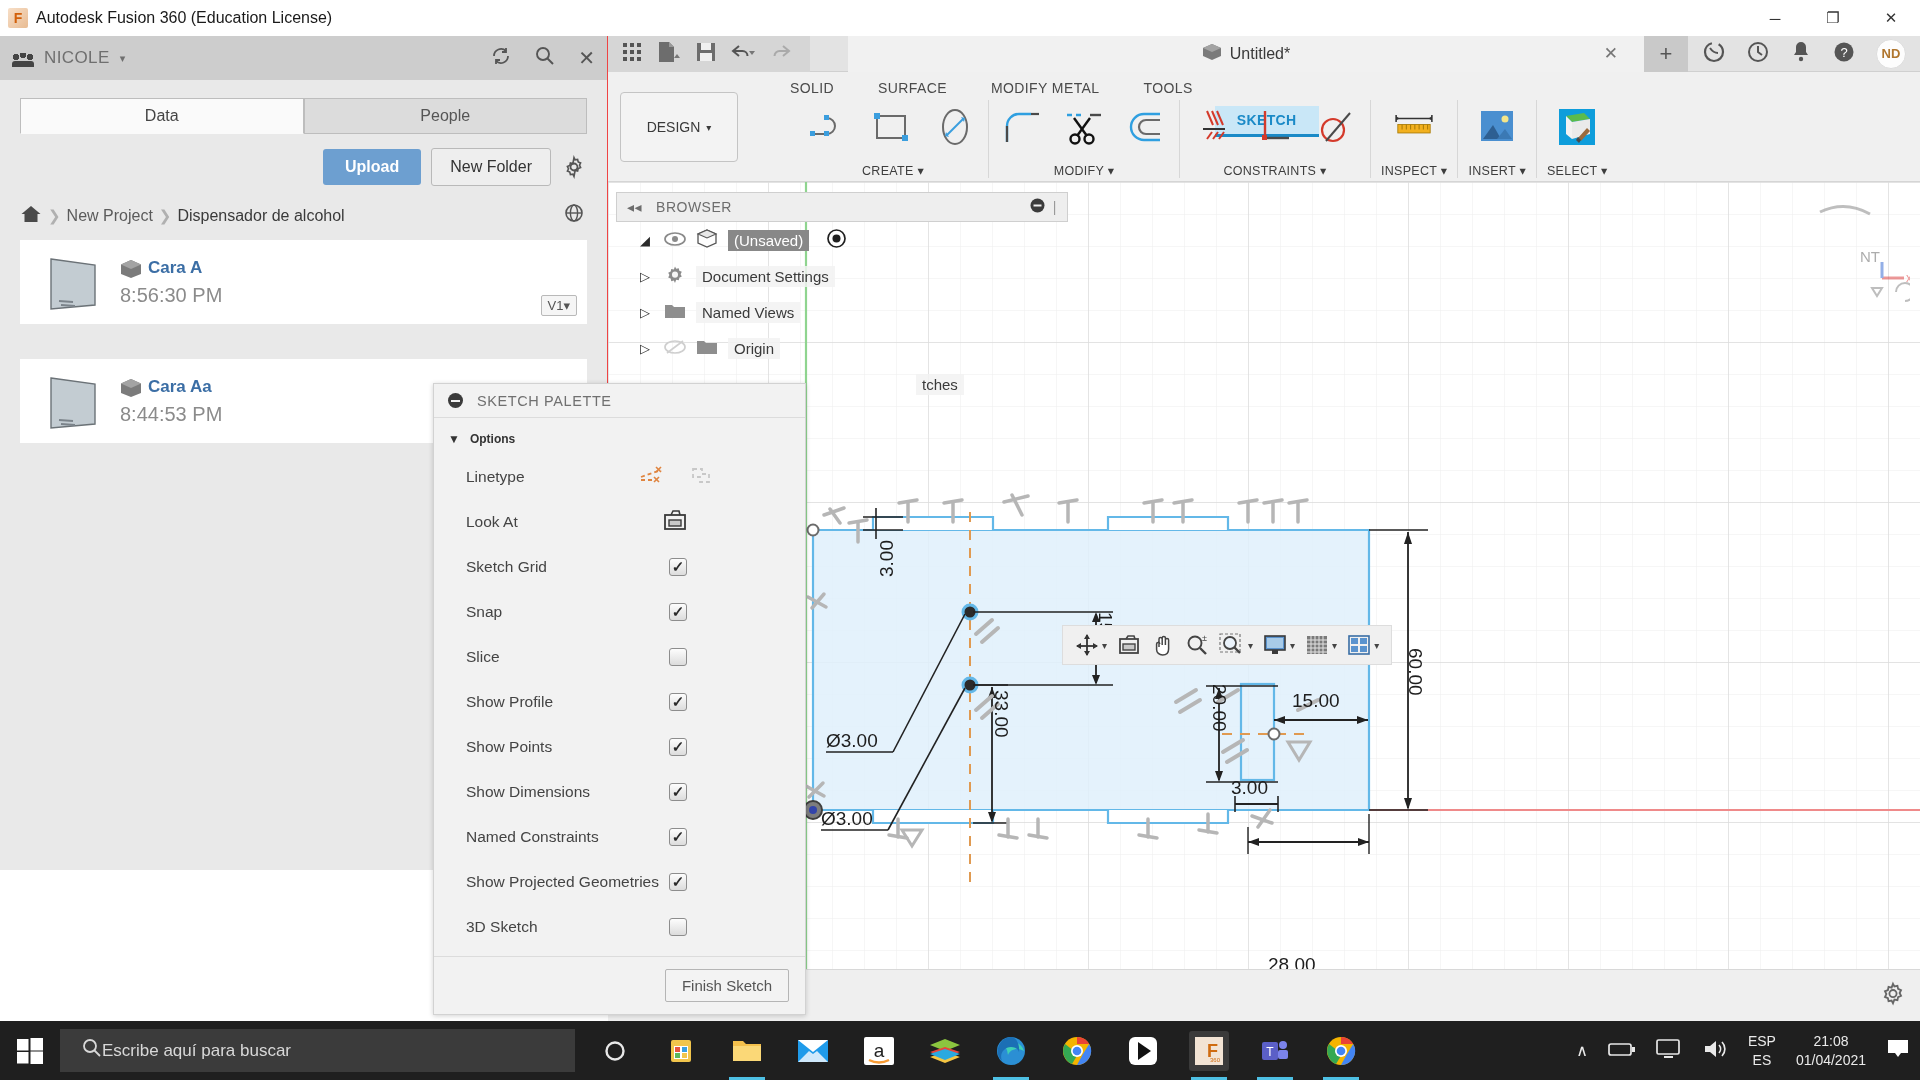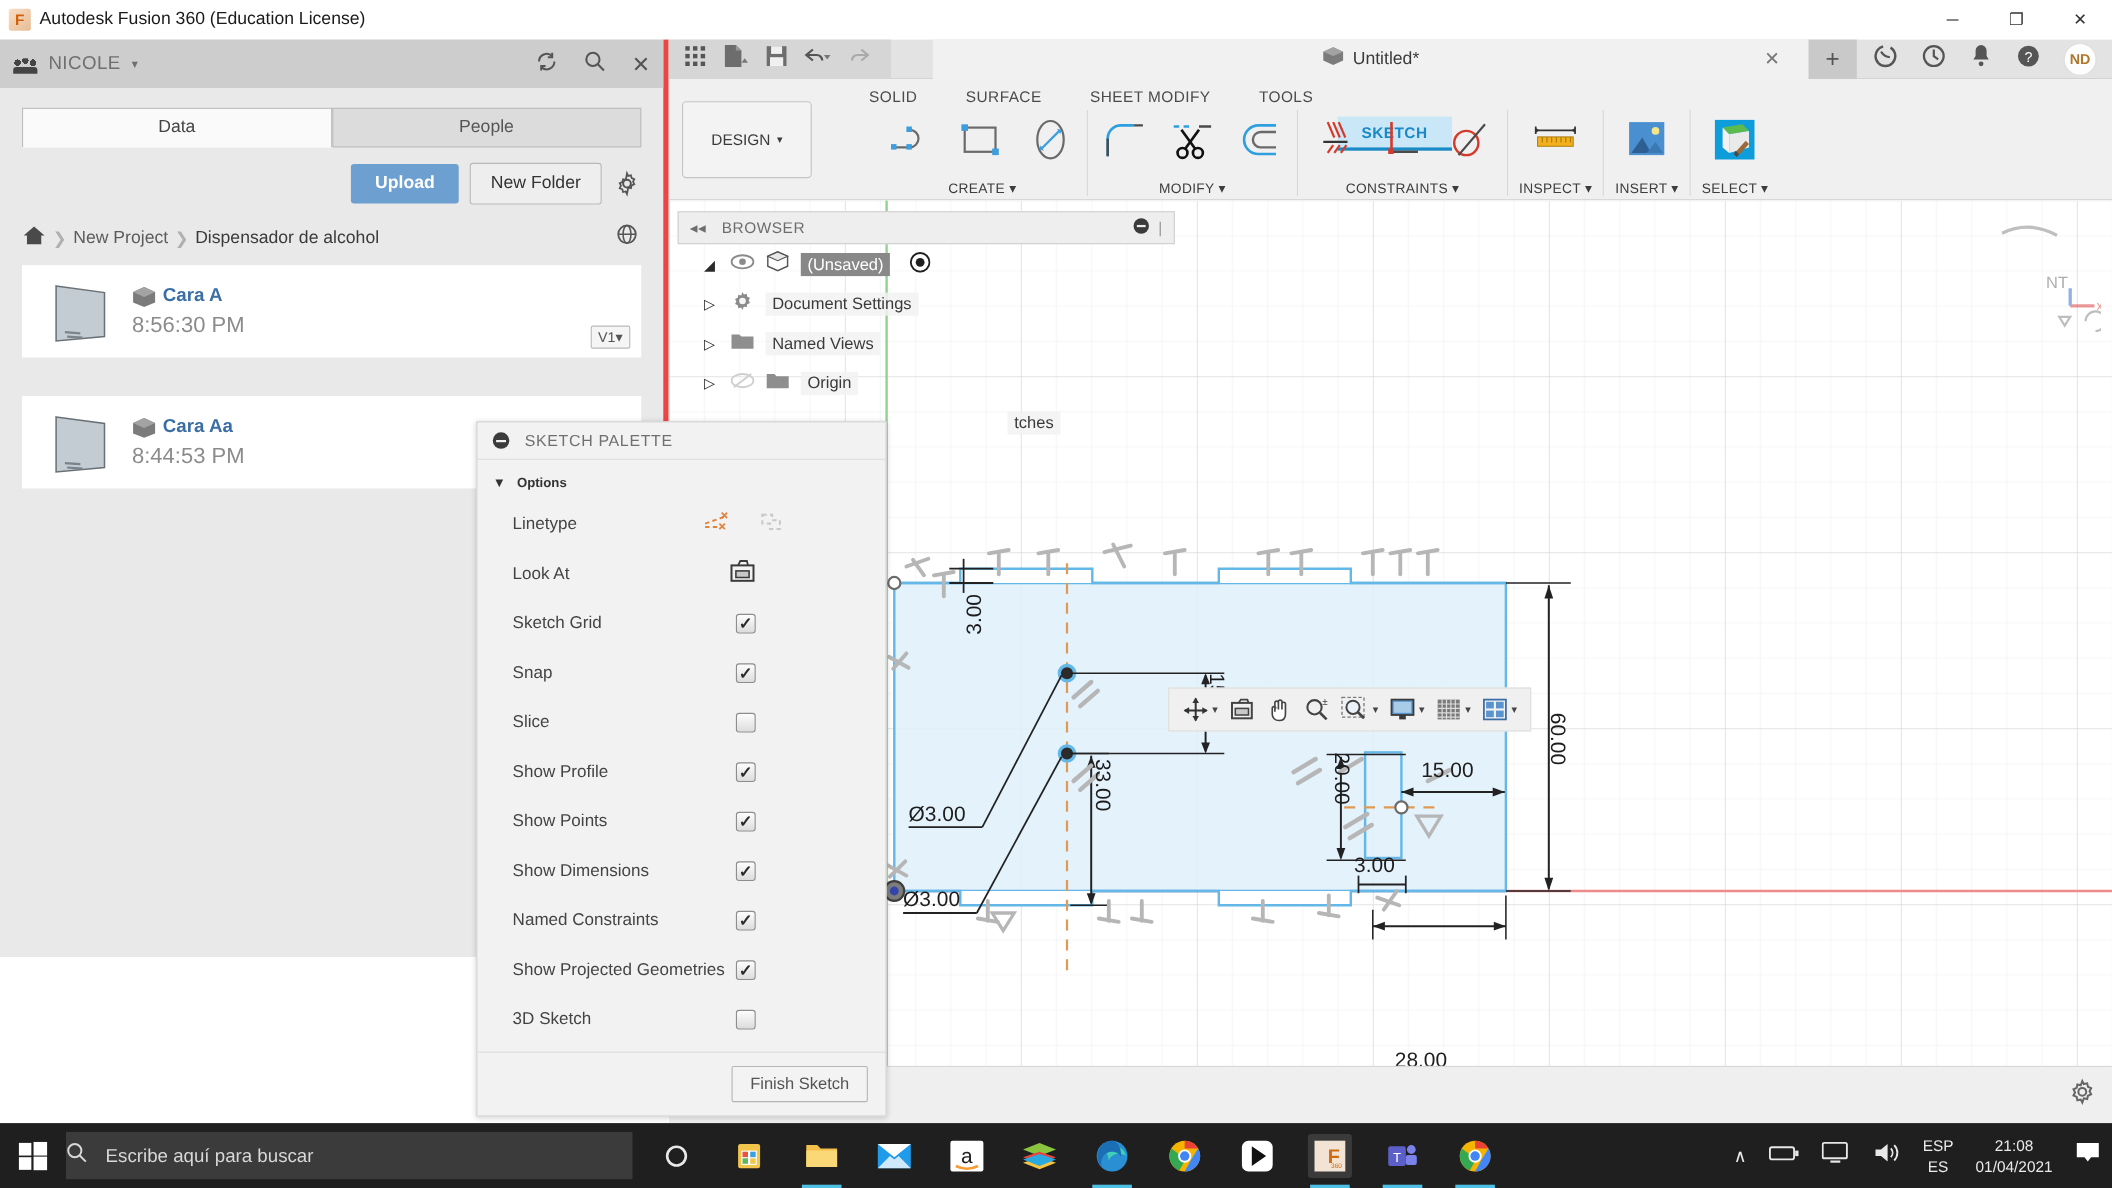--- a/index.html
+++ b/index.html
@@ -26,21 +26,21 @@
   #win-titlebar .wtitle {
     font-size: 16px; color: #1a1a1a;
   }
   .win-ctl-group { margin-left: auto; display: flex; height: 36px; }
   .win-ctl { width: 58px; height: 36px; display:flex; align-items:center; justify-content:center;
              color:#333; font-size:15px; }
 
   
   #data-panel {
     position: absolute; left: 0; top: 36px; width: 608px; height: 834px;
-    background: #e9e9e9; border-right: 5px solid #ef4444;
+    background: #e9e9e9; border-right: 1px solid #ef4444;
   }
   #data-header {
     height: 44px; background:#cdcdcd; display:flex; align-items:center; padding: 0 12px;
   }
   #data-header .hub-icon { width:22px;height:18px;margin-right:10px; position:relative; }
   #data-header .hub-icon::before {
     content:''; position:absolute; left:0; top:4px; width:22px;height:11px;
     background:
       radial-gradient(circle at 4px 4px, #444 3px, transparent 3px),
       radial-gradient(circle at 11px 2px, #444 3px, transparent 3px),
@@ -205,21 +205,21 @@
   #bottom-strip .right { margin-left:auto; }
 
   
   #taskbar {
     position:absolute; left:0; bottom:0; width:1920px; height:59px; background:#1f1f1f;
     display:flex; align-items:center;
   }
   #start-btn { width:60px;height:59px;display:flex;align-items:center;justify-content:center;}
   #tb-search {
     width:515px; height:43px; background:#3b3b3b; display:flex; align-items:center;
-    gap:16px; color:#d8d8d8; font-size:17px;
+    padding-left:22px; color:#d8d8d8; font-size:17px;
   }
   #tb-icons { display:flex; align-items:center; gap:26px; margin-left:20px; }
   .tbapp { width:40px;height:40px; border-radius:3px; display:flex;align-items:center;justify-content:center;
            position:relative; font-size:20px;}
   .tbapp.open::after { content:''; position:absolute; left:2px; bottom:-9px; width:36px;height:3px; background:#4ec0e4;}
   .tbapp.active { background:#3a3a3a; }
   #tb-right { margin-left:auto; display:flex; align-items:center; gap:20px; padding-right:8px; color:#eaeaea;}
   #tb-lang { font-size:14px; line-height:1.35; text-align:center; }
   #tb-clock { font-size:14px; line-height:1.35; text-align:center; }
 
@@ -437,21 +437,21 @@
 
   <div id="ribbon">
     <div id="ws-selector">
       <span>DESIGN</span>
       <span style="margin-left:6px;font-size:10px;">▾</span>
     </div>
 
     <div id="ribbon-tabs">
       <div class="rtab">SOLID</div>
       <div class="rtab">SURFACE</div>
-      <div class="rtab">SHEET MODIFY</div>
+      <div class="rtab">MODIFY METAL</div>
       <div class="rtab">TOOLS</div>
       <div class="rtab active">SKETCH</div>
     </div>
 
     <div id="ribbon-groups">
 
       <div class="rgroup">
         <div class="icons">
           <span class="ricon">
             <svg width="44" height="34" viewBox="0 0 44 34">

